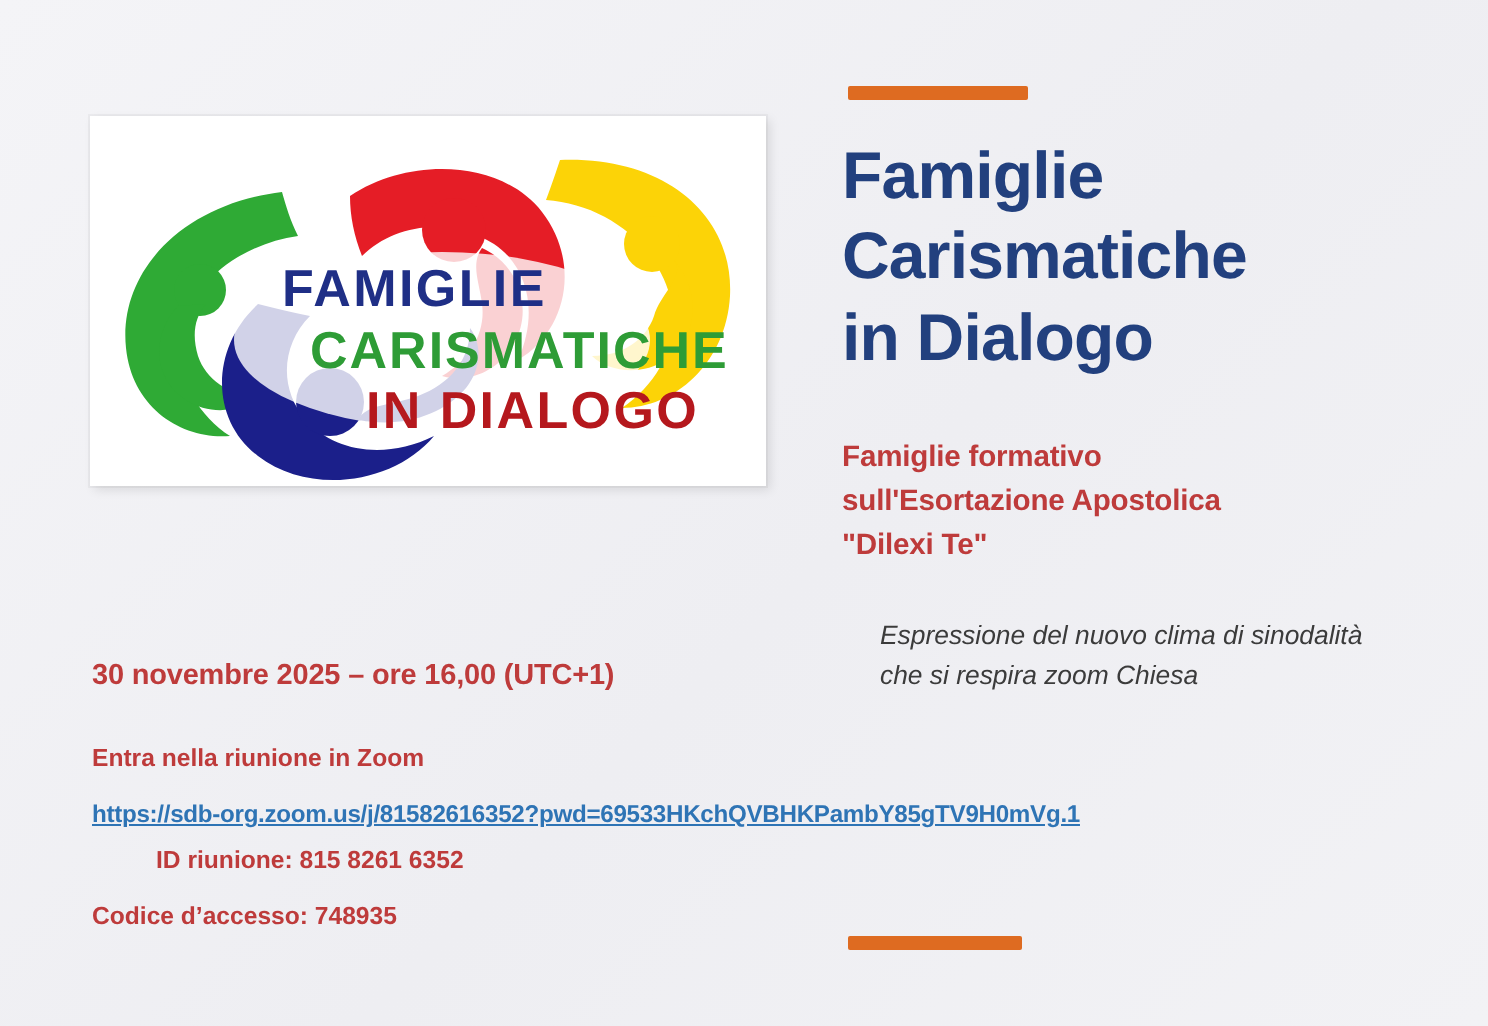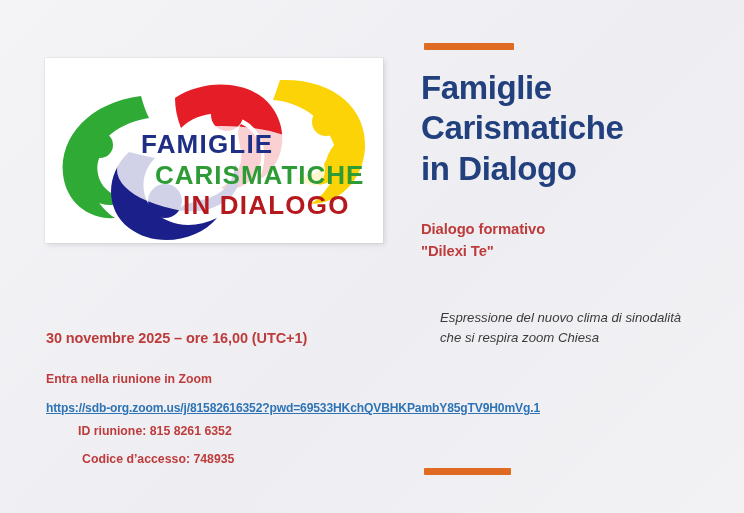--- a/index.html
+++ b/index.html
@@ -74,21 +74,20 @@
     color: #be3b3b;
     font-size: 12.3px;
     font-weight: bold;
     margin-bottom: 14px;
     padding-left: 32px;
   }
   .code-line {
     color: #be3b3b;
     font-size: 12.3px;
     font-weight: bold;
-    margin-left: 36px;
   }
 
   
   .rule {
     position: absolute;
     background: #de6b21;
     height: 7px;
     border-radius: 1px;
   }
   .rule-top  { left: 424px; top: 43px;  width: 90px; }
@@ -195,21 +194,22 @@
 
   <div class="rule rule-top"></div>
 
   <div class="headline">
     <span>Famiglie</span>
     <span>Carismatiche</span>
     <span>in Dialogo</span>
   </div>
 
   <div class="subhead">
-    <span>Dialogo formativo</span>
+    <span>Famiglie formativo</span>
+    <span>sull'Esortazione Apostolica</span>
     <span>"Dilexi Te"</span>
   </div>
 
   <div class="tagline">
     <span>Espressione del nuovo clima di sinodalità</span>
     <span>che si respira zoom Chiesa</span>
   </div>
 
   <div class="rule rule-bot"></div>
 

